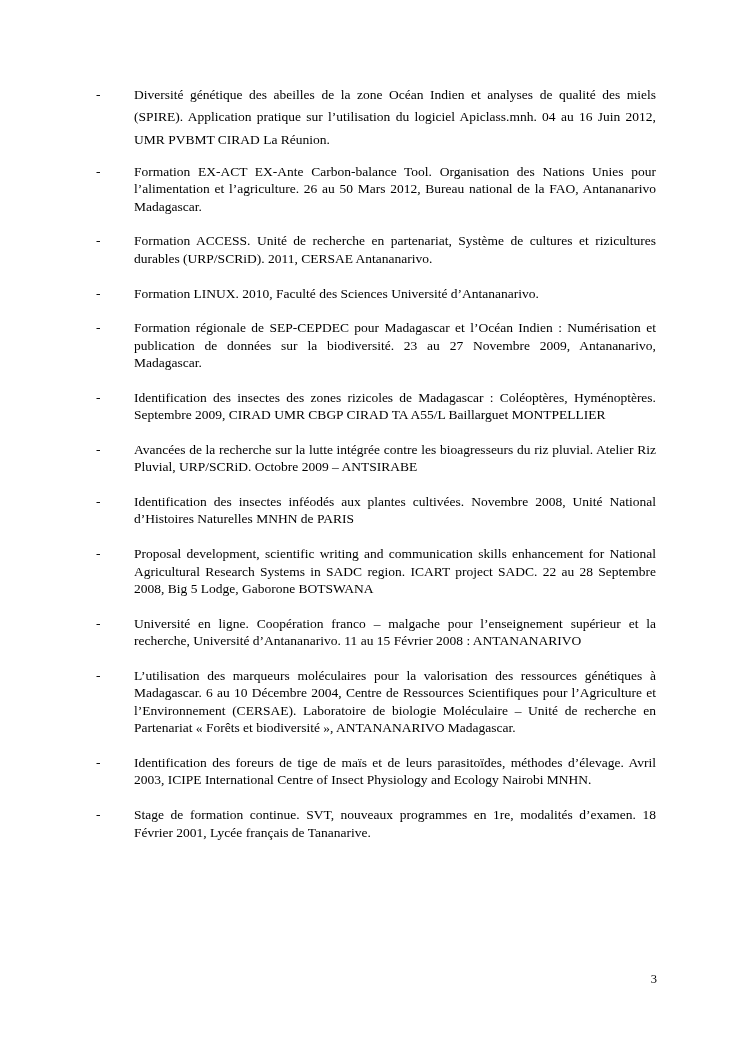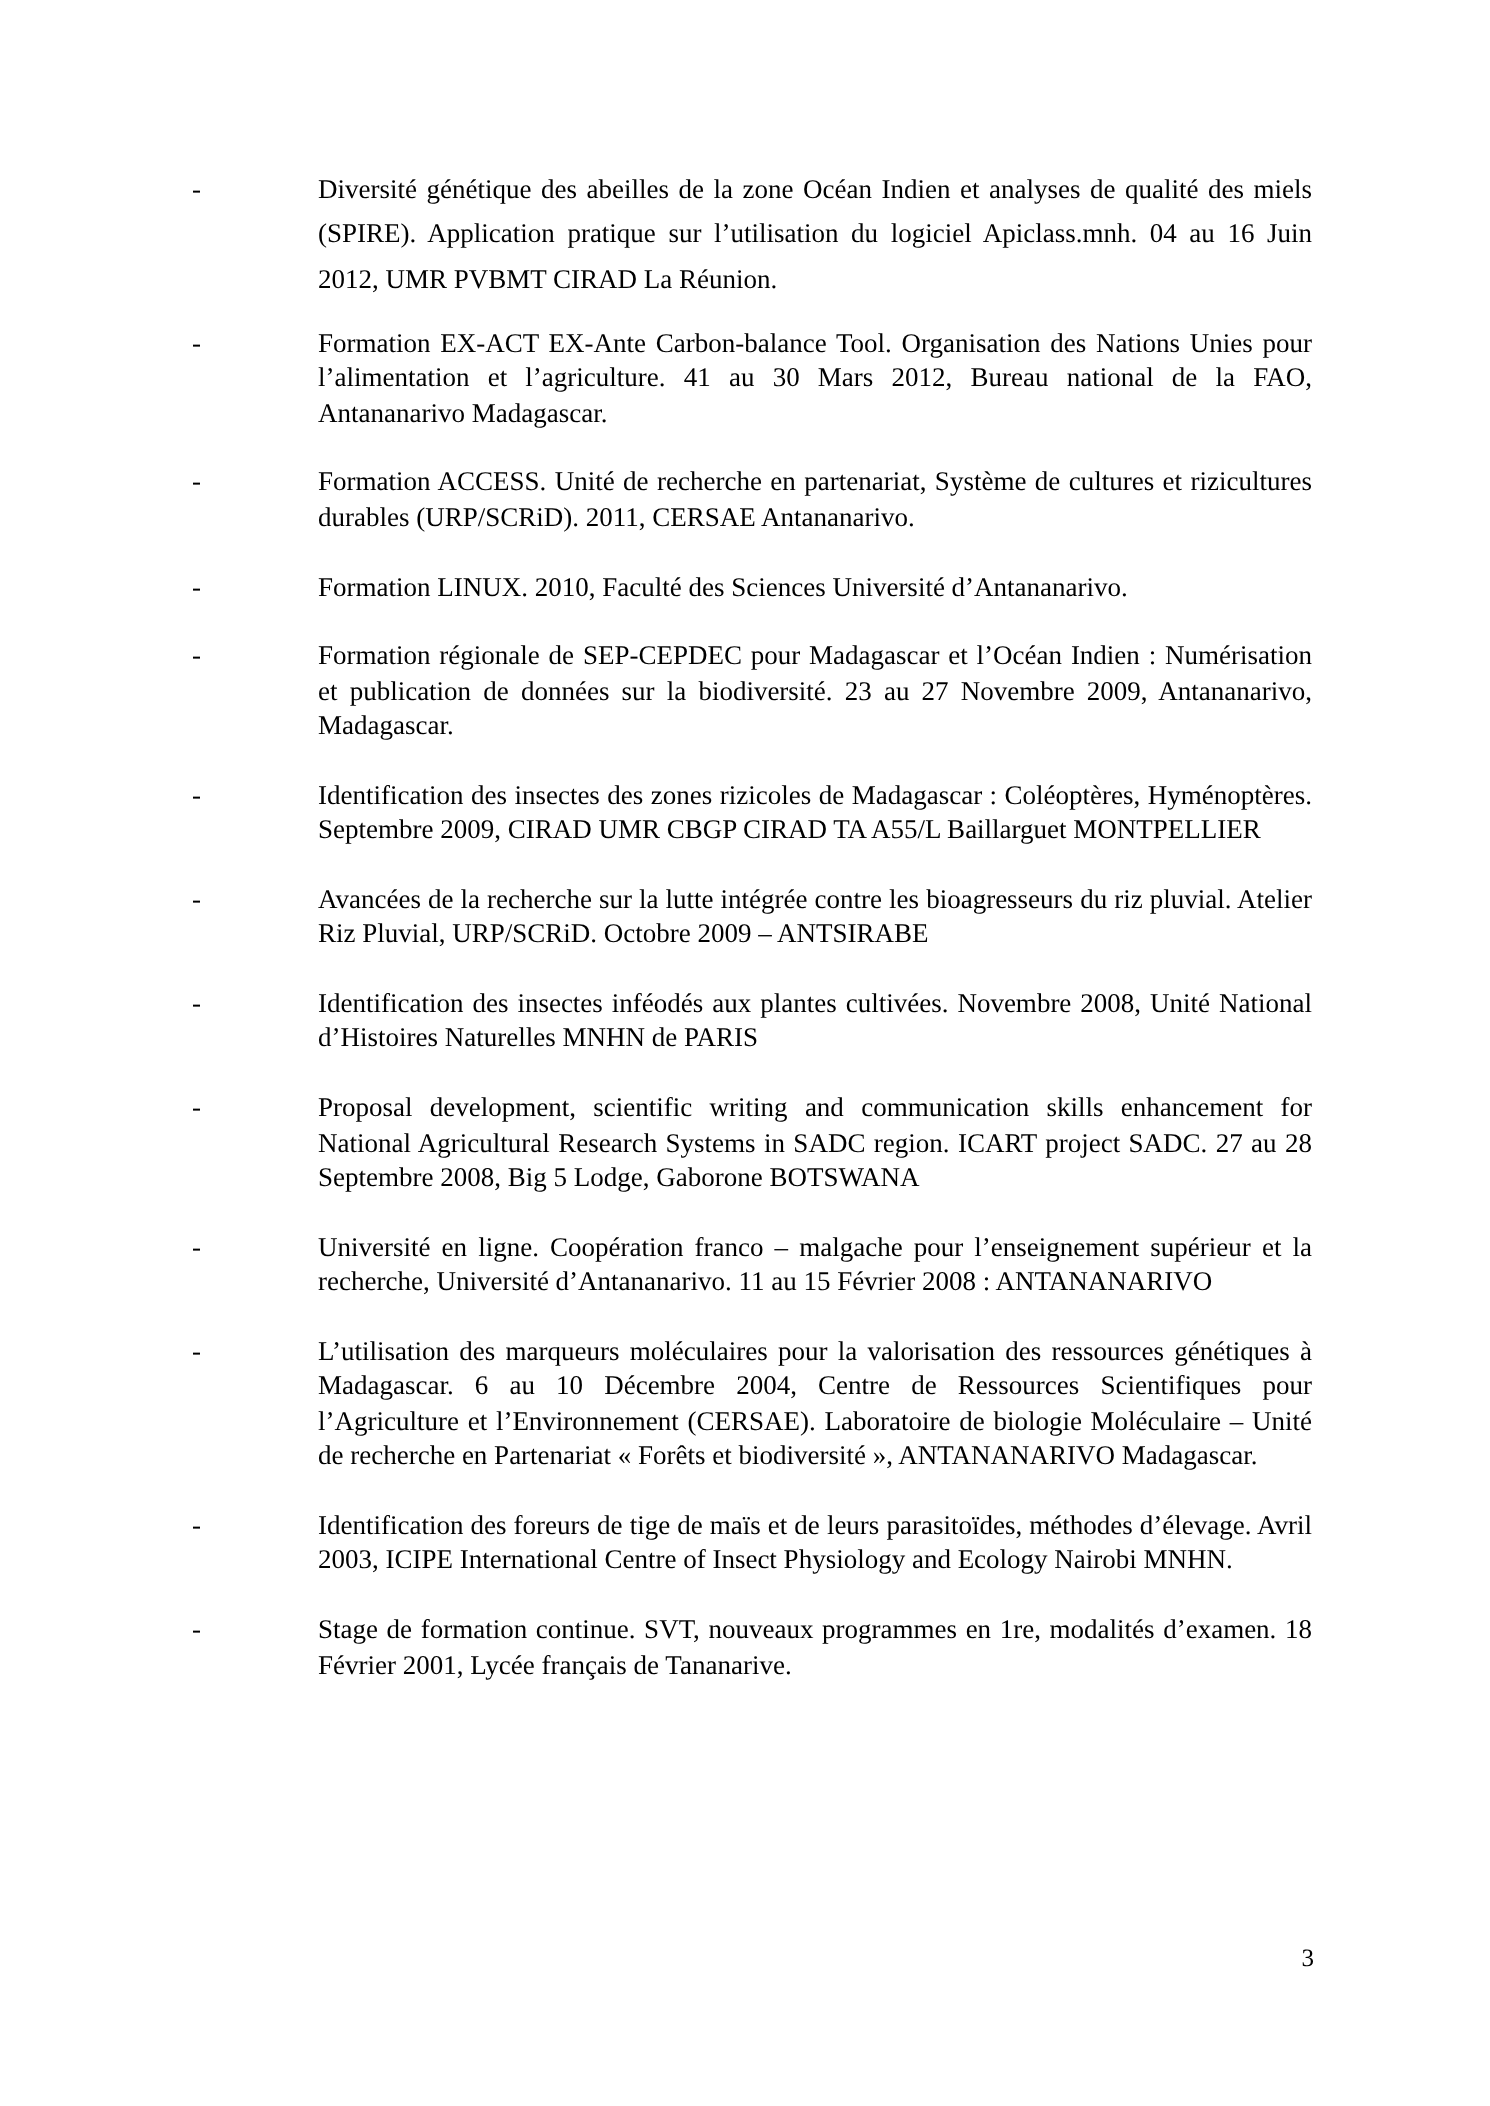--- a/index.html
+++ b/index.html
@@ -36,21 +36,20 @@
     margin-bottom: 12px;
   }
   .dash {
     width: 38px;
     flex-shrink: 0;
     text-align: left;
   }
   .text {
     flex: 1;
     text-align: justify;
-    margin-left: 25px;
   }
   .page-number {
     position: absolute;
     right: 88px;
     bottom: 66px;
     font-size: 12.5px;
     font-family: "Liberation Serif", "DejaVu Serif", serif;
   }
 </style>
 </head>
@@ -58,21 +57,21 @@
 
 <div class="page">
 
   <div class="item spaced">
     <span class="dash">-</span>
     <span class="text">Diversité génétique des abeilles de la zone Océan Indien et analyses de qualité des miels (SPIRE). Application pratique sur l’utilisation du logiciel Apiclass.mnh. 04 au 16 Juin 2012, UMR PVBMT CIRAD La Réunion.</span>
   </div>
 
   <div class="item">
     <span class="dash">-</span>
-    <span class="text">Formation EX-ACT EX-Ante Carbon-balance Tool. Organisation des Nations Unies pour l’alimentation et l’agriculture. 41 au 30 Mars 2012, Bureau national de la FAO, Antananarivo Madagascar.</span>
+    <span class="text">Formation EX-ACT EX-Ante Carbon-balance Tool. Organisation des Nations Unies pour l’alimentation et l’agriculture. 26 au 50 Mars 2012, Bureau national de la FAO, Antananarivo Madagascar.</span>
   </div>
 
   <div class="item">
     <span class="dash">-</span>
     <span class="text">Formation ACCESS. Unité de recherche en partenariat, Système de cultures et rizicultures durables (URP/SCRiD). 2011, CERSAE Antananarivo.</span>
   </div>
 
   <div class="item">
     <span class="dash">-</span>
     <span class="text">Formation LINUX. 2010, Faculté des Sciences Université d’Antananarivo.</span>
@@ -93,21 +92,21 @@
     <span class="text">Avancées de la recherche sur la lutte intégrée contre les bioagresseurs du riz pluvial. Atelier Riz Pluvial, URP/SCRiD. Octobre 2009 – ANTSIRABE</span>
   </div>
 
   <div class="item">
     <span class="dash">-</span>
     <span class="text">Identification des insectes inféodés aux plantes cultivées. Novembre 2008, Unité National d’Histoires Naturelles MNHN de PARIS</span>
   </div>
 
   <div class="item">
     <span class="dash">-</span>
-    <span class="text">Proposal development, scientific writing and communication skills enhancement for National Agricultural Research Systems in SADC region. ICART project SADC. 27 au 28 Septembre 2008, Big 5 Lodge, Gaborone BOTSWANA</span>
+    <span class="text">Proposal development, scientific writing and communication skills enhancement for National Agricultural Research Systems in SADC region. ICART project SADC. 22 au 28 Septembre 2008, Big 5 Lodge, Gaborone BOTSWANA</span>
   </div>
 
   <div class="item">
     <span class="dash">-</span>
     <span class="text">Université en ligne. Coopération franco – malgache pour l’enseignement supérieur et la recherche, Université d’Antananarivo. 11 au 15 Février 2008 : ANTANANARIVO</span>
   </div>
 
   <div class="item">
     <span class="dash">-</span>
     <span class="text">L’utilisation des marqueurs moléculaires pour la valorisation des ressources génétiques à Madagascar. 6 au 10 Décembre 2004, Centre de Ressources Scientifiques pour l’Agriculture et l’Environnement (CERSAE). Laboratoire de biologie Moléculaire – Unité de recherche en Partenariat « Forêts et biodiversité », ANTANANARIVO Madagascar.</span>

